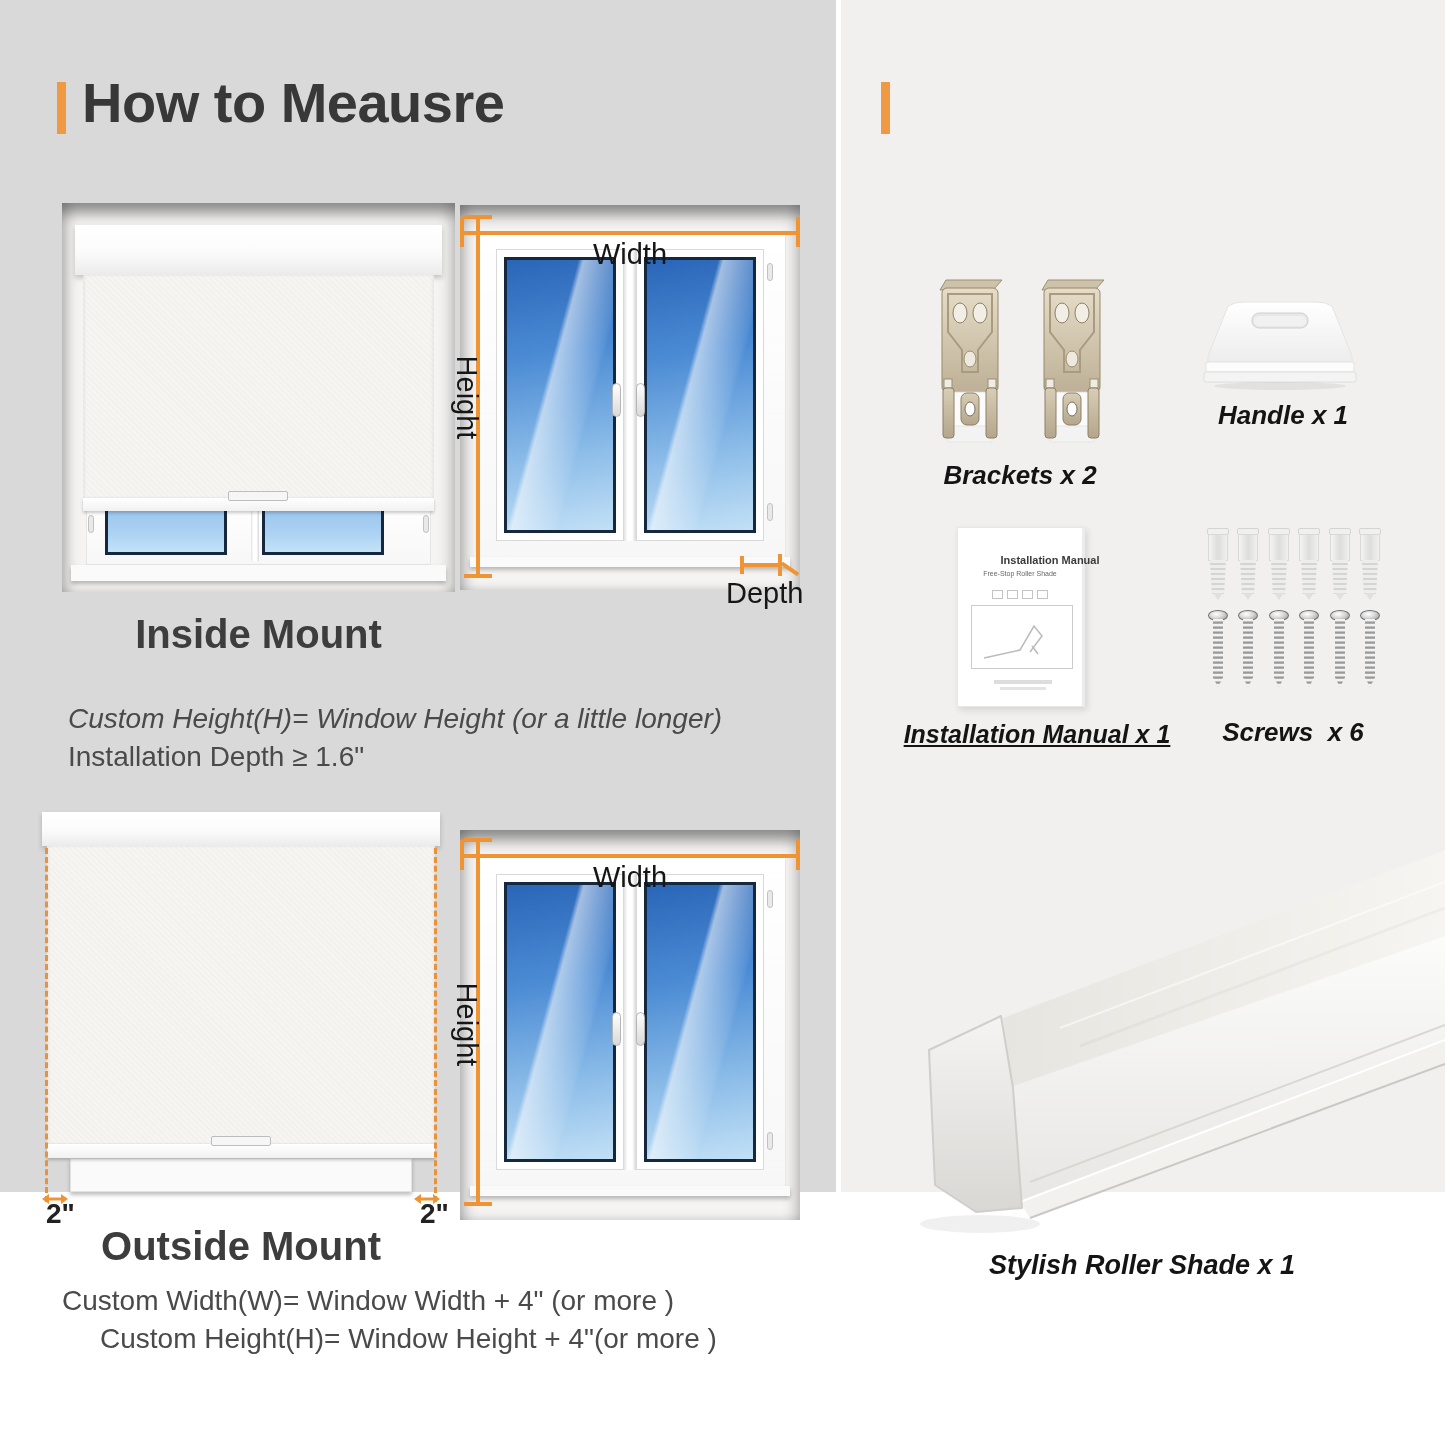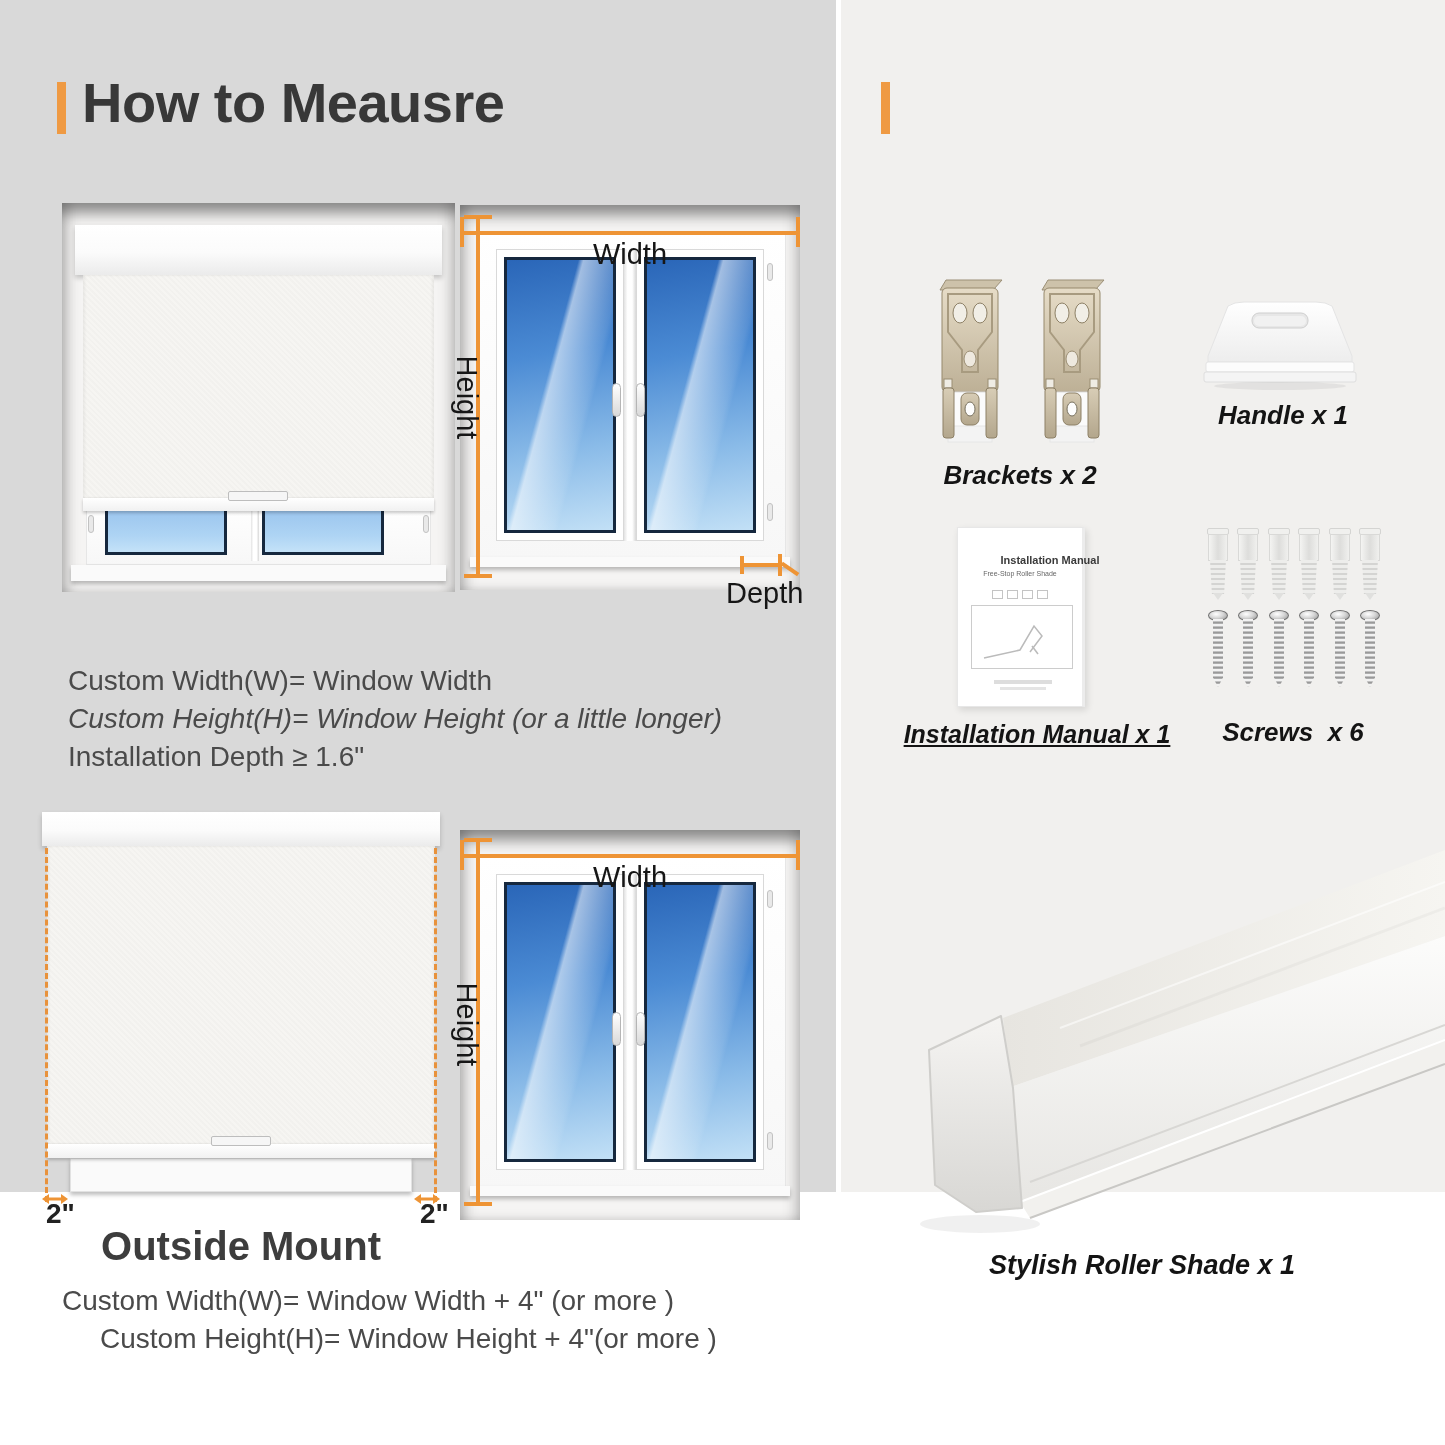--- a/index.html
+++ b/index.html
@@ -138,21 +138,21 @@
       <div class="mtick" style="left:4px;bottom:12px;width:28px;height:4px;"></div>
       <div class="mlabel vlabel" style="left:-59px;top:176px;">Height</div>
 
       <div class="mline" style="left:282px;top:358px;width:38px;height:4px;"></div>
       <div class="mtick" style="left:280px;top:351px;width:4px;height:18px;"></div>
       <div class="mtick" style="left:318px;top:349px;width:4px;height:22px;"></div>
       <div class="mtick" style="left:320px;top:362px;width:20px;height:4px;transform:rotate(35deg);"></div>
       <div class="mlabel" style="left:266px;top:372px;">Depth</div>
     </div>
 
-    <div class="spec" style="left:68px;top:662px;">Custom Width(W)= Window Width</div>
+    <div class="mount-heading" style="left:62px;top:612px;width:393px;">Inside Mount</div>
     <div class="spec" style="left:68px;top:700px;font-style:italic;">Custom Height(H)= Window Height (or a little longer)</div>
     <div class="spec" style="left:68px;top:738px;">Installation Depth ≥ 1.6"</div>
 
     <div class="abs" style="left:42px;top:812px;width:398px;height:392px;">
 
       <div class="sill-line" style="left:28px;top:346px;width:342px;height:34px;border:1px solid #e2e2e2;"></div>
 
       <div class="cassette" style="left:0;top:0;width:398px;height:34px;"></div>
       <div class="fabric" style="left:5px;top:34px;width:388px;height:298px;"></div>
       <div class="bottomrail" style="left:5px;top:332px;width:388px;height:14px;"></div>

